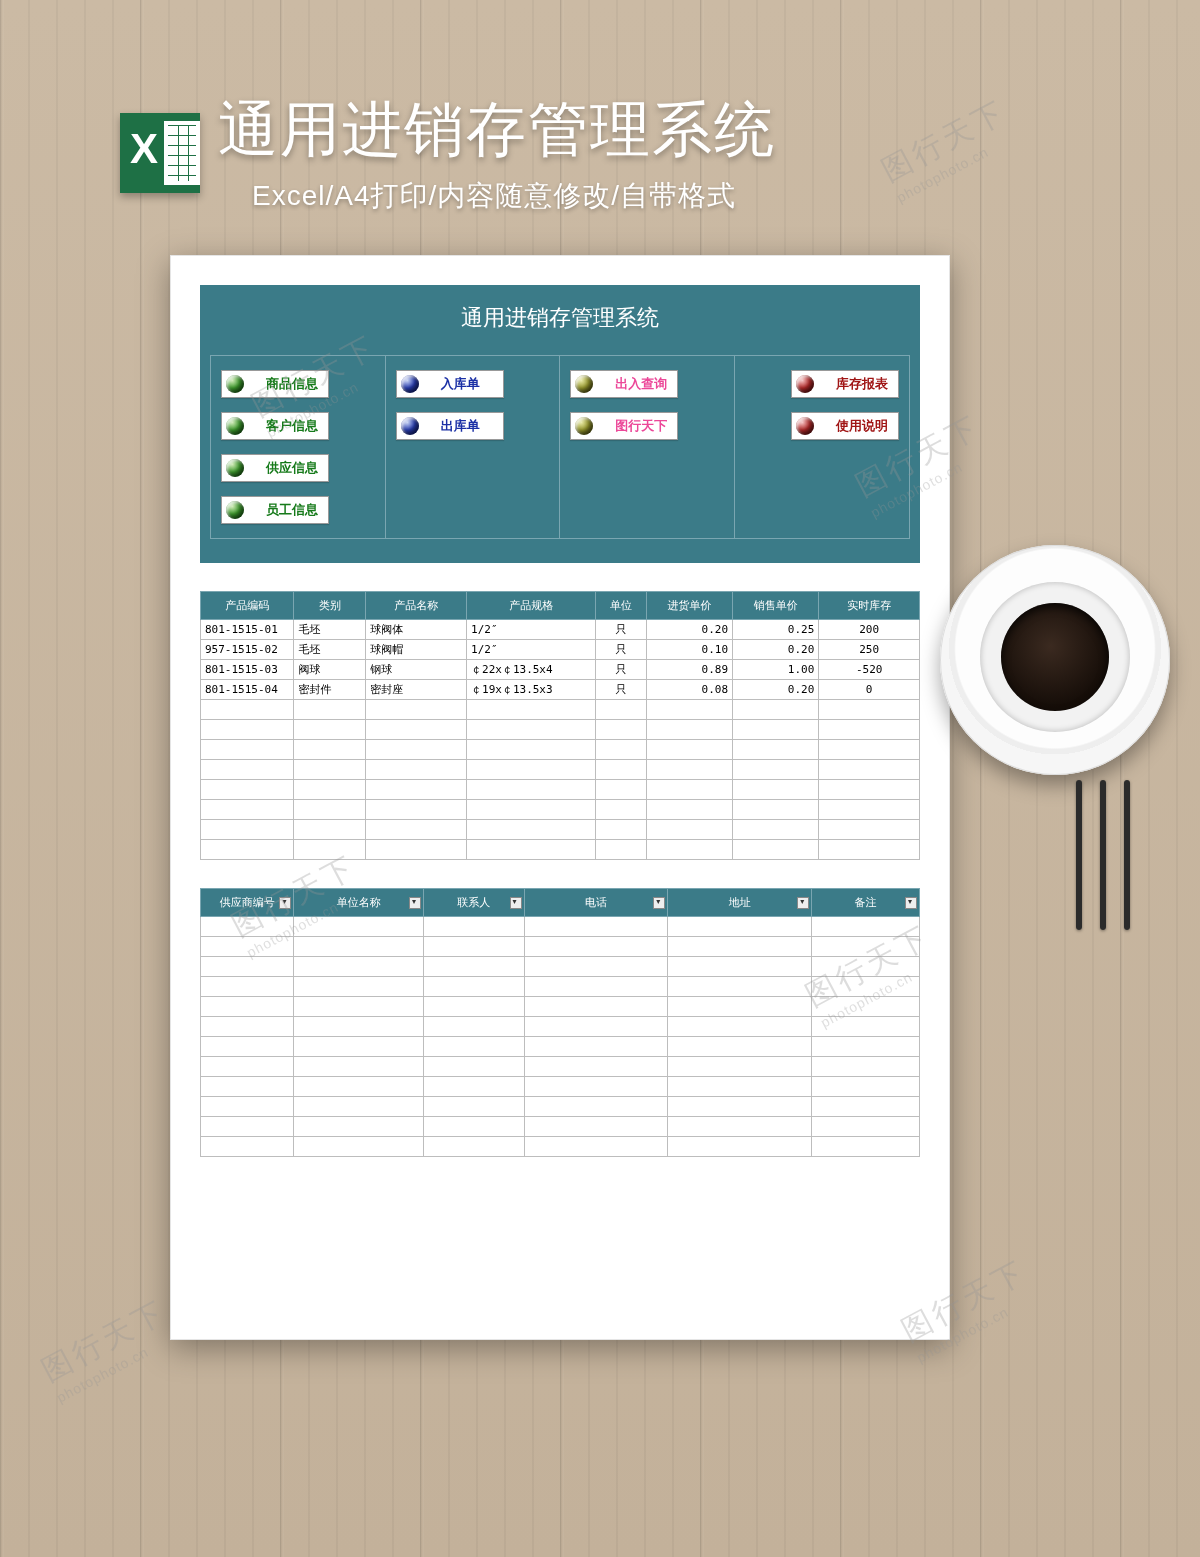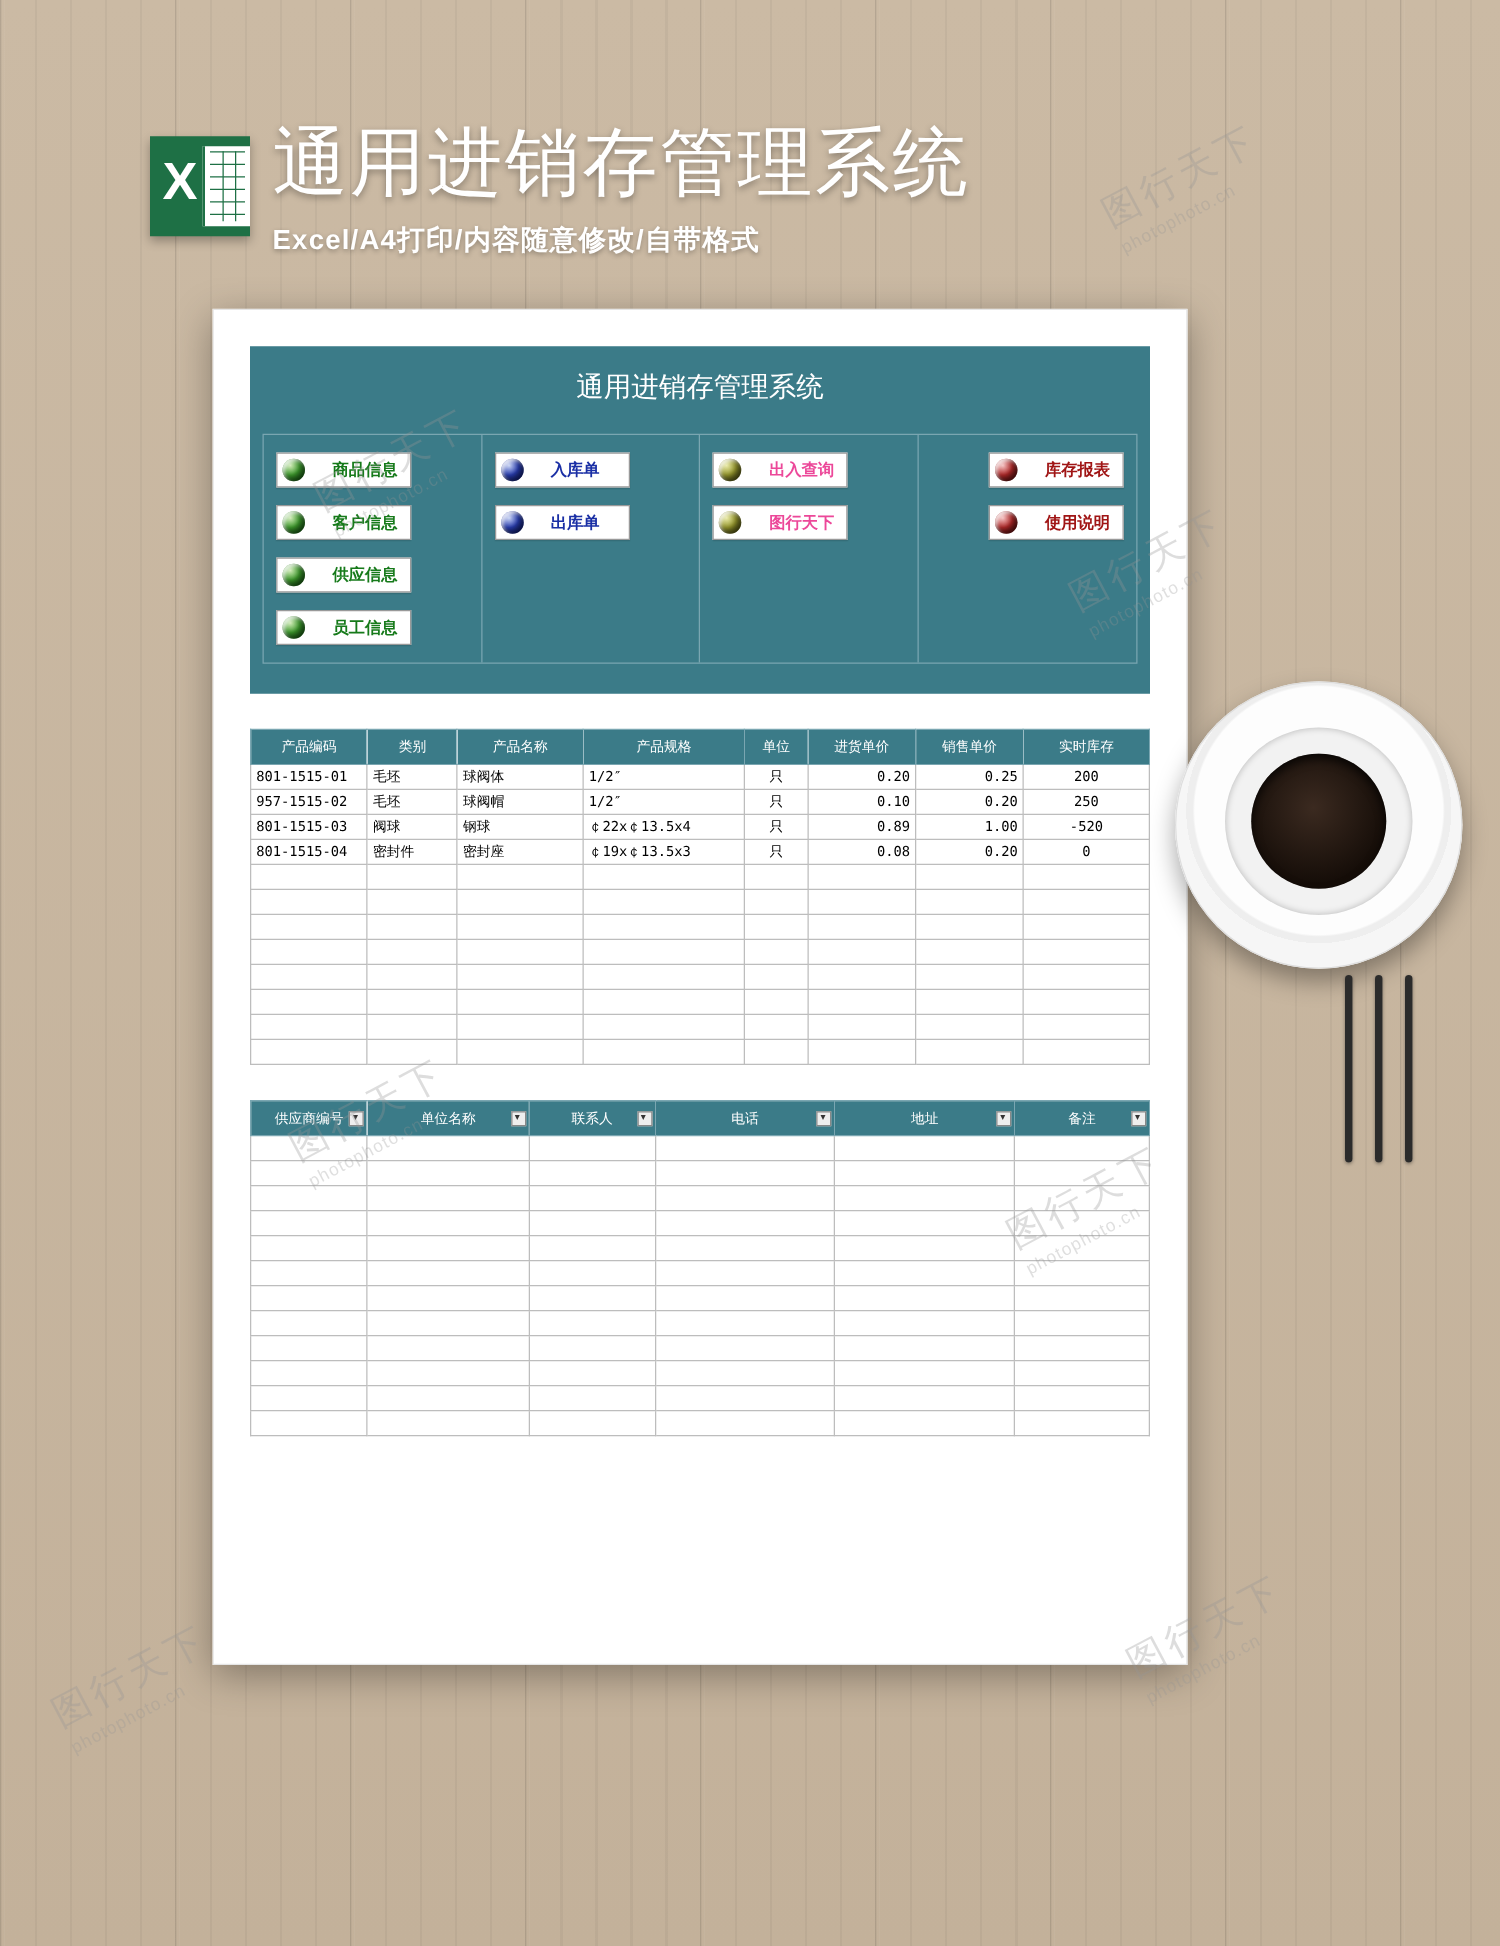--- a/index.html
+++ b/index.html
@@ -59,21 +59,21 @@
     linear-gradient(#1e7045,#1e7045) 0 10px/100% 1px no-repeat,
     linear-gradient(#1e7045,#1e7045) 0 20px/100% 1px no-repeat,
     linear-gradient(#1e7045,#1e7045) 0 30px/100% 1px no-repeat,
     linear-gradient(#1e7045,#1e7045) 0 40px/100% 1px no-repeat,
     linear-gradient(#1e7045,#1e7045) 0 50px/100% 1px no-repeat,
     linear-gradient(#1e7045,#1e7045) 10px 0/1px 100% no-repeat,
     linear-gradient(#1e7045,#1e7045) 20px 0/1px 100% no-repeat;
 }
 .title-block { color: #fff; }
 .main-title { font-size: 60px; font-weight: 300; letter-spacing: 2px; text-shadow: 0 3px 6px rgba(0,0,0,0.35); }
-.sub-title { font-size: 22px; font-weight: 700; margin-top: 6px; letter-spacing: 1px; text-shadow: 0 2px 4px rgba(0,0,0,0.3);}
+.sub-title { font-size: 28px; font-weight: 400; margin-top: 6px; letter-spacing: 1px; text-shadow: 0 2px 4px rgba(0,0,0,0.3); margin-left: 34px;}
 .page {
   position: relative;
   width: 780px;
   height: 1085px;
   background: #fff;
   margin: 20px 0 0 170px;
   box-shadow: 0 8px 30px rgba(0,0,0,0.35), 0 0 0 1px #e5e5e5 inset;
   padding: 30px;
 }
 .panel {

